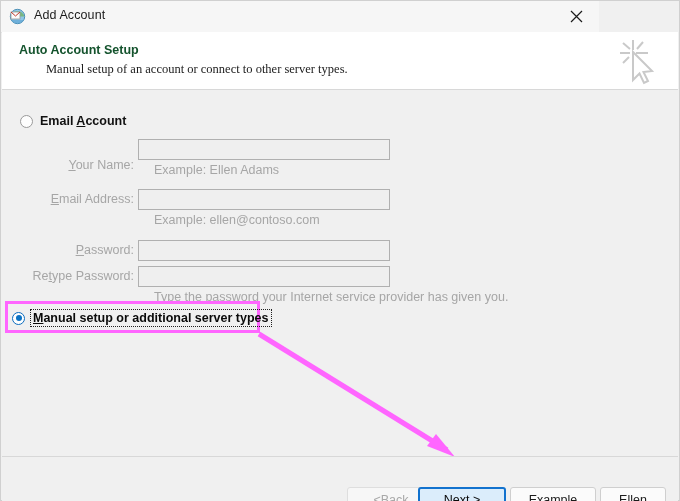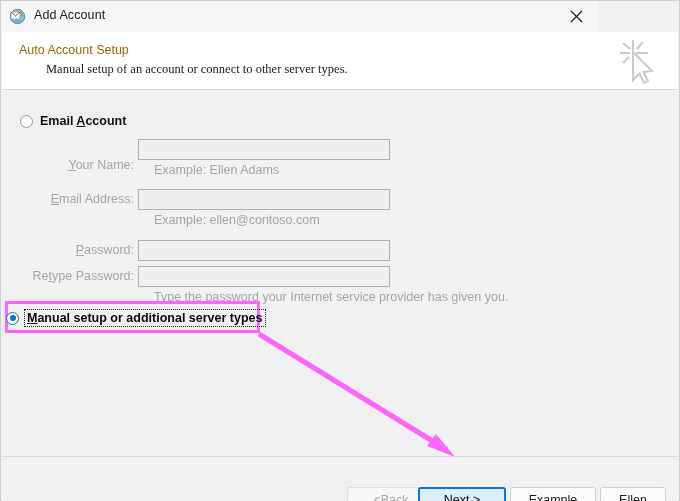--- a/index.html
+++ b/index.html
@@ -67,22 +67,22 @@
     left: 1px; top: 31px;
     width: 676px;
     height: 57px;
     background: #ffffff;
     border-bottom: 1px solid #d8d8d8;
   }
   #header-title {
     position: absolute;
     left: 17px; top: 11px;
     font-size: 12.5px;
-    font-weight: normal;
-    color: #a16207;
+    font-weight: bold;
+    color: #14532d;
     white-space: nowrap;
   }
   #header-subtitle {
     position: absolute;
     left: 44px; top: 30px;
     font-size: 12.5px;
     color: #1b1b1b;
     white-space: nowrap;
     font-family: Liberation Serif, serif;
   }
@@ -173,21 +173,21 @@
     left: 3px;
     top: 211px;
     width: 255px;
     height: 32px;
     box-sizing: border-box;
     border: 3px solid #ff66ff;
     background: transparent;
   }
   #manual-setup-row {
     position: absolute;
-    left: 4px;
+    left: 10px;
     top: 219px;
     display: flex;
     align-items: center;
     justify-content: space-between;
   }
   #manual-setup-focus {
     margin-left: 5px;
     padding: 1px 2px 1px 2px;
     border: 1px dotted #202020;
     font-size: 12.5px;

